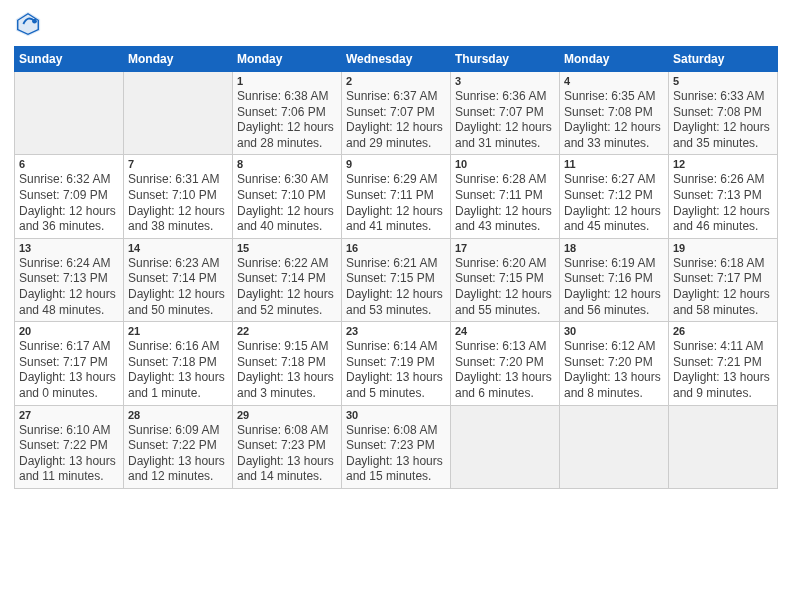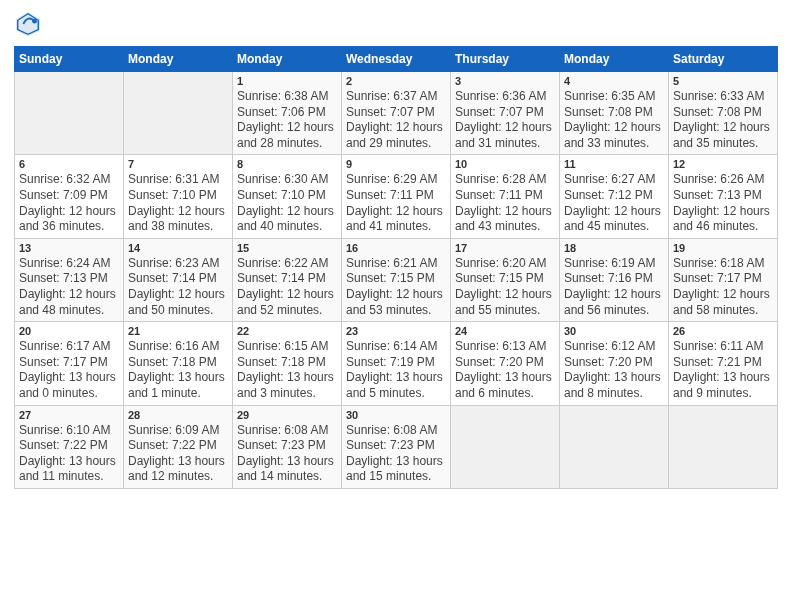--- a/index.html
+++ b/index.html
@@ -260,21 +260,21 @@
 Daylight: 13 hours and 0 minutes.</div>
           </td>
           <td>
             <span class="day-num">21</span>
             <div class="day-info">Sunrise: 6:16 AM
 Sunset: 7:18 PM
 Daylight: 13 hours and 1 minute.</div>
           </td>
           <td>
             <span class="day-num">22</span>
-            <div class="day-info">Sunrise: 6:15 AM
+            <div class="day-info">Sunrise: 9:15 AM
 Sunset: 7:18 PM
 Daylight: 13 hours and 3 minutes.</div>
           </td>
           <td>
             <span class="day-num">23</span>
             <div class="day-info">Sunrise: 6:14 AM
 Sunset: 7:19 PM
 Daylight: 13 hours and 5 minutes.</div>
           </td>
           <td>
@@ -284,21 +284,21 @@
 Daylight: 13 hours and 6 minutes.</div>
           </td>
           <td>
             <span class="day-num">30</span>
             <div class="day-info">Sunrise: 6:12 AM
 Sunset: 7:20 PM
 Daylight: 13 hours and 8 minutes.</div>
           </td>
           <td>
             <span class="day-num">26</span>
-            <div class="day-info">Sunrise: 6:11 AM
+            <div class="day-info">Sunrise: 4:11 AM
 Sunset: 7:21 PM
 Daylight: 13 hours and 9 minutes.</div>
           </td>
         </tr>
         <tr>
           <td>
             <span class="day-num">27</span>
             <div class="day-info">Sunrise: 6:10 AM
 Sunset: 7:22 PM
 Daylight: 13 hours and 11 minutes.</div>

